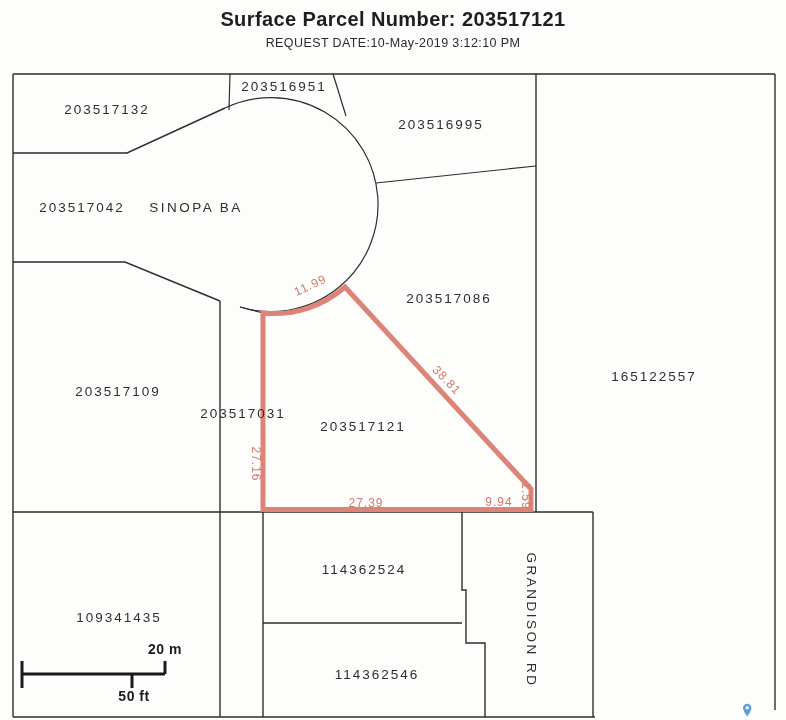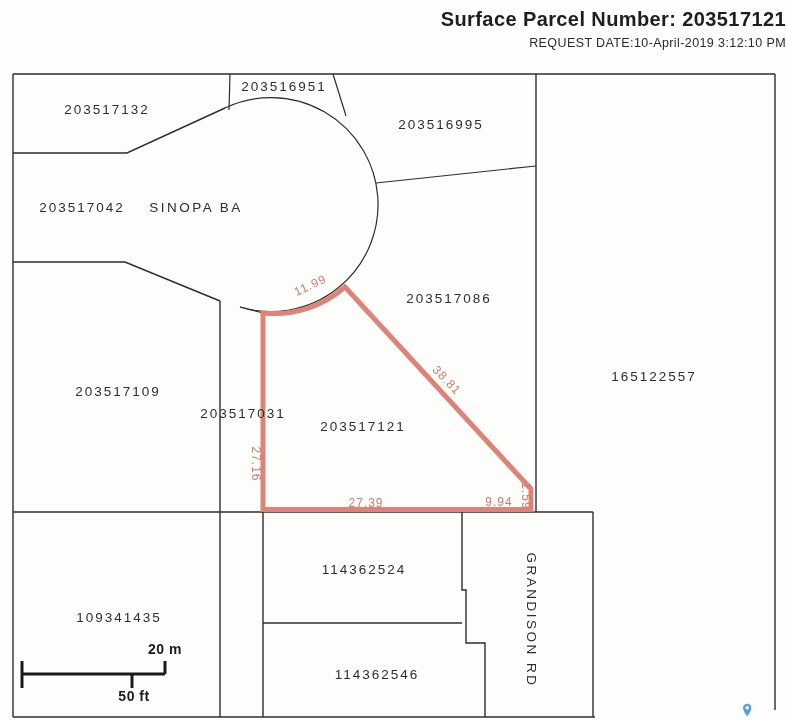--- a/index.html
+++ b/index.html
@@ -1,39 +1,39 @@
 <!DOCTYPE html>
 <html><head>
 <meta charset="utf-8">
 <style>
   html,body{margin:0;padding:0;background:#ffffff;}
   .page{position:relative;width:786px;height:720px;background:#fdfdfc;overflow:hidden;
         font-family:"Liberation Sans", sans-serif;}
-  .hdr{position:absolute;left:0;top:8px;width:786px;text-align:right;}
+  .hdr{position:absolute;left:0;top:8px;width:786px;text-align:center;}
   .hdr-title{font-size:20px;font-weight:bold;color:#1e1e1e;letter-spacing:.4px;}
   .hdr-sub{margin-top:5px;font-size:12.5px;color:#2b2b2b;letter-spacing:.4px;}
   svg{position:absolute;left:0;top:0;}
   svg text{font-family:"Liberation Sans", sans-serif;}
   .parcel-num{font-size:13.5px;letter-spacing:2px;fill:#2e2e2e;}
   .street{font-size:13.5px;letter-spacing:2.5px;fill:#2e2e2e;}
   .dim{font-size:12px;letter-spacing:1px;fill:#d0796e;}
   .scale-label{font-size:14px;font-weight:bold;fill:#1b1b1b;letter-spacing:.5px;}
   .blk{stroke:#2d2d2d;stroke-width:1.4;fill:none;}
   .blk-thin{stroke:#2d2d2d;stroke-width:1.2;fill:none;}
   .red{stroke:#dd8378;stroke-width:5;fill:none;stroke-linejoin:miter;}
   .scalebar{stroke:#1a1a1a;stroke-width:3;fill:none;}
 </style>
 </head>
 <body>
 
 <div class="page">
 
   <div class="hdr">
     <div class="hdr-title">Surface Parcel Number: 203517121</div>
-    <div class="hdr-sub">REQUEST DATE:10-April-2019 3:12:10 PM</div>
+    <div class="hdr-sub">REQUEST DATE:10-May-2019 3:12:10 PM</div>
   </div>
 
   <svg width="786" height="720" viewBox="0 0 786 720">
 
     <g>
       <path class="blk" d="M13,74 H775" stroke-width="2"></path>
       <path class="blk" d="M13,74 V717" stroke-width="2"></path>
       <path class="blk" d="M13,717 H595" stroke-width="2"></path>
       <path class="blk" d="M775,74 V710" stroke-width="2"></path>
     </g>

